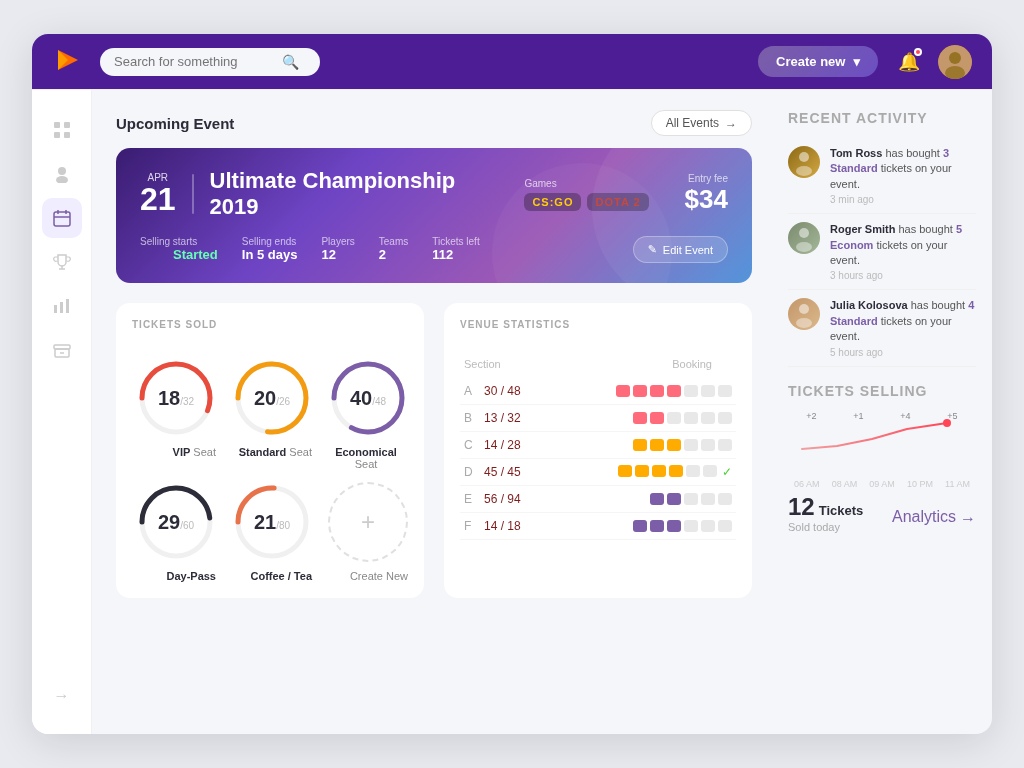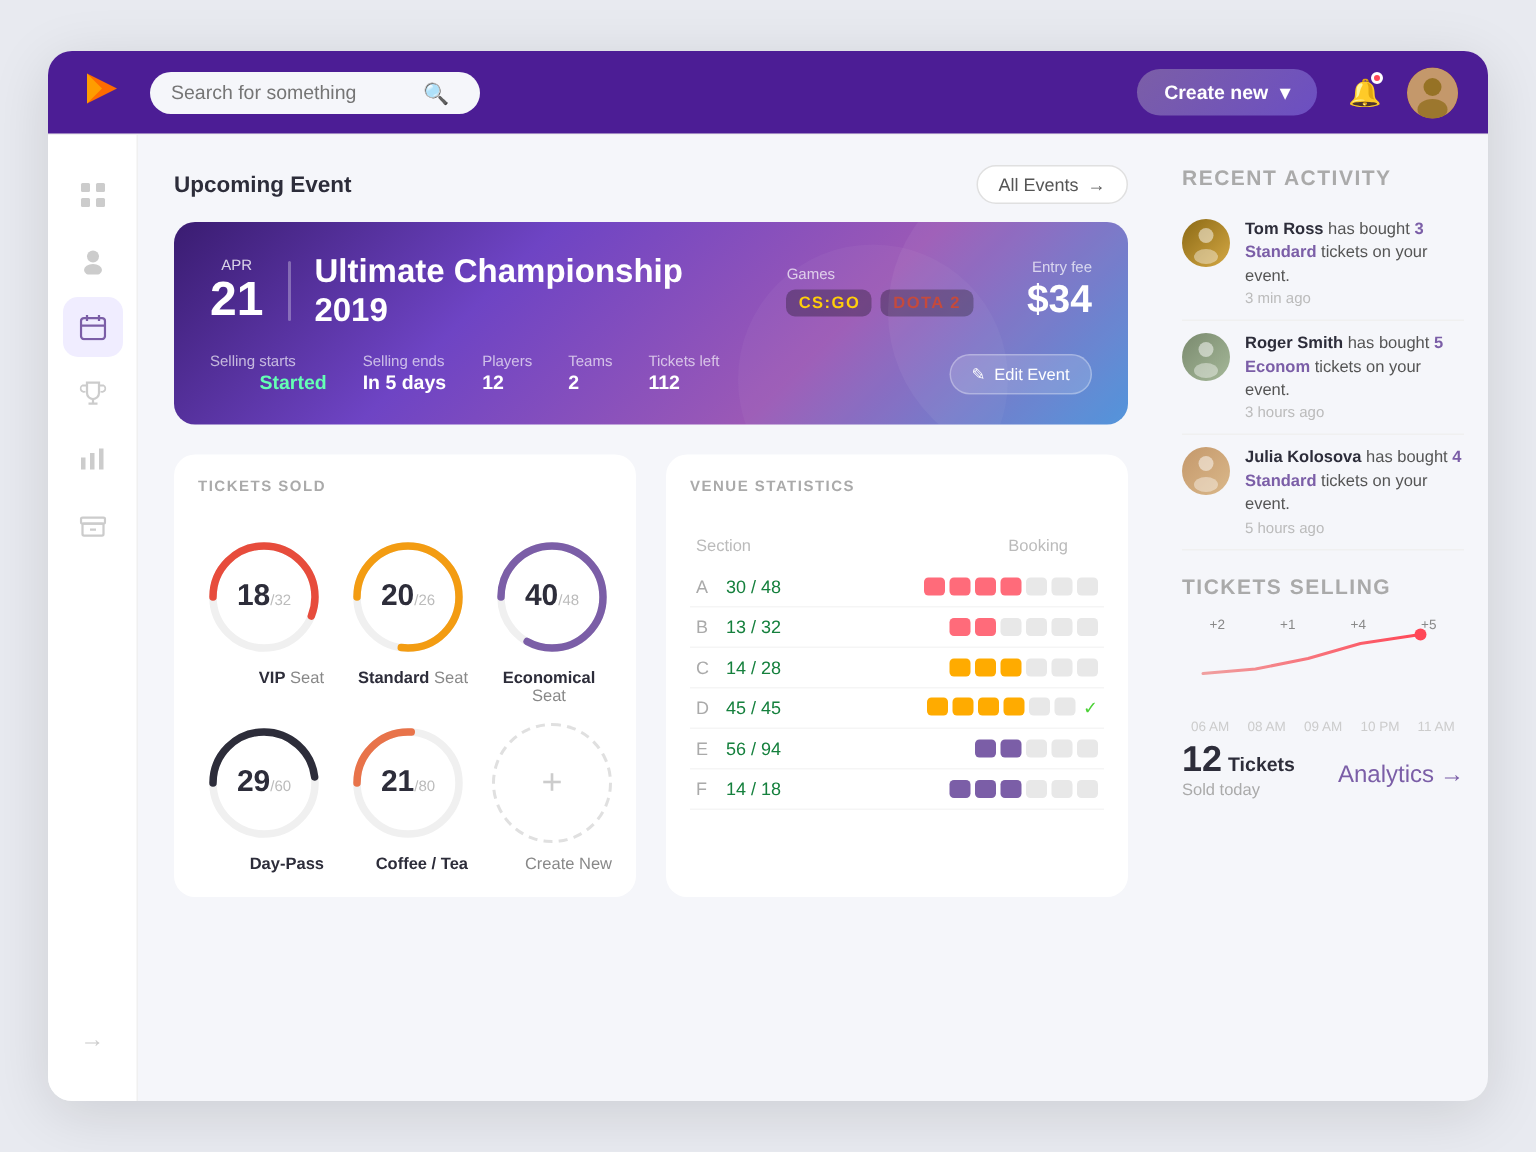--- a/index.html
+++ b/index.html
@@ -404,21 +404,21 @@
       padding: 6px 4px;
       border-bottom: 1px solid #f5f5f5;
     }
     .venue-section-label {
       width: 20px;
       color: #aaa;
       font-size: 12px;
     }
     .venue-booking {
       font-size: 12px;
-      color: #15803d;
+      color: #7f1d1d;
       font-weight: 500;
       width: 70px;
     }
     .seat-icons {
       display: flex;
       gap: 3px;
       flex: 1;
       justify-content: flex-end;
     }
     .seat-icon {

